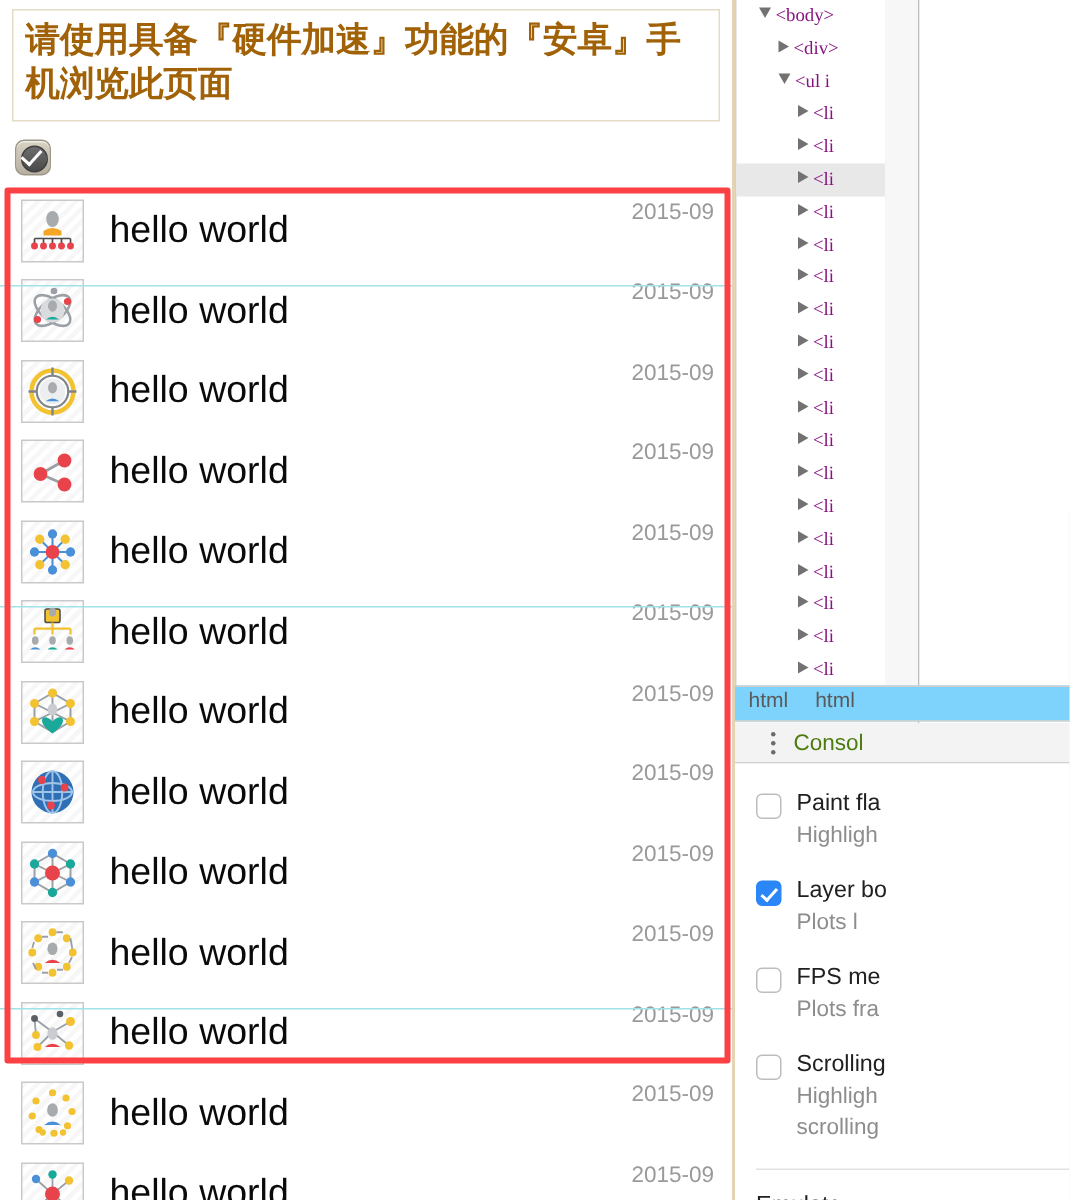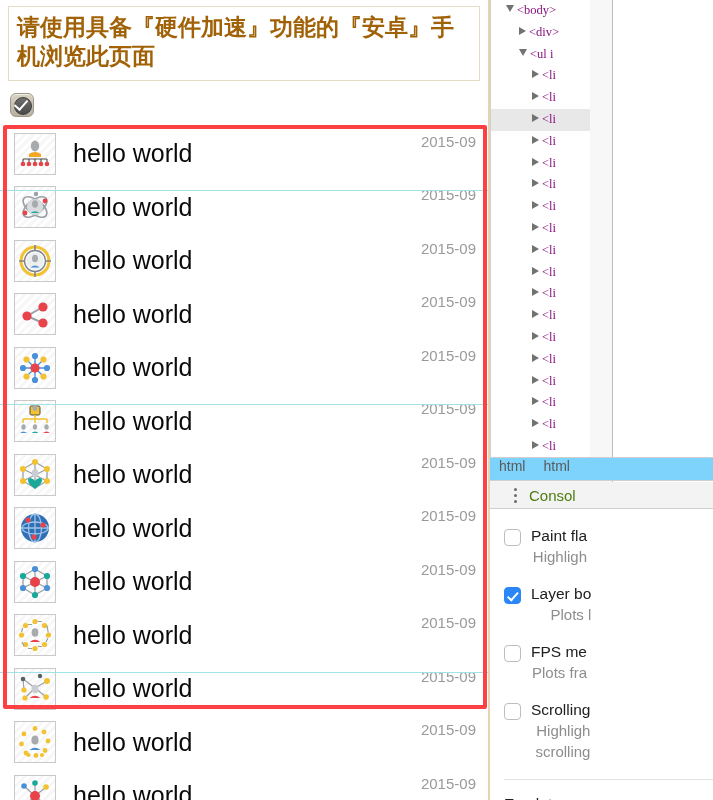--- a/index.html
+++ b/index.html
@@ -302,21 +302,21 @@
   }
   .cb.checked::after {
     content: "";
     position: absolute;
     left: 5px; top: 1.5px;
     width: 4px; height: 8.5px;
     border: solid #ffffff;
     border-width: 0 2px 2px 0;
     transform: rotate(42deg);
   }
-  .opt-text { min-width: 0; text-align: right; }
+  .opt-text { min-width: 0; }
   .opt-title {
     font-size: 15.5px;
     color: #202020;
     white-space: nowrap;
     line-height: 20px;
   }
   .opt-sub {
     font-size: 15px;
     color: #8d8d8d;
     line-height: 21px;

